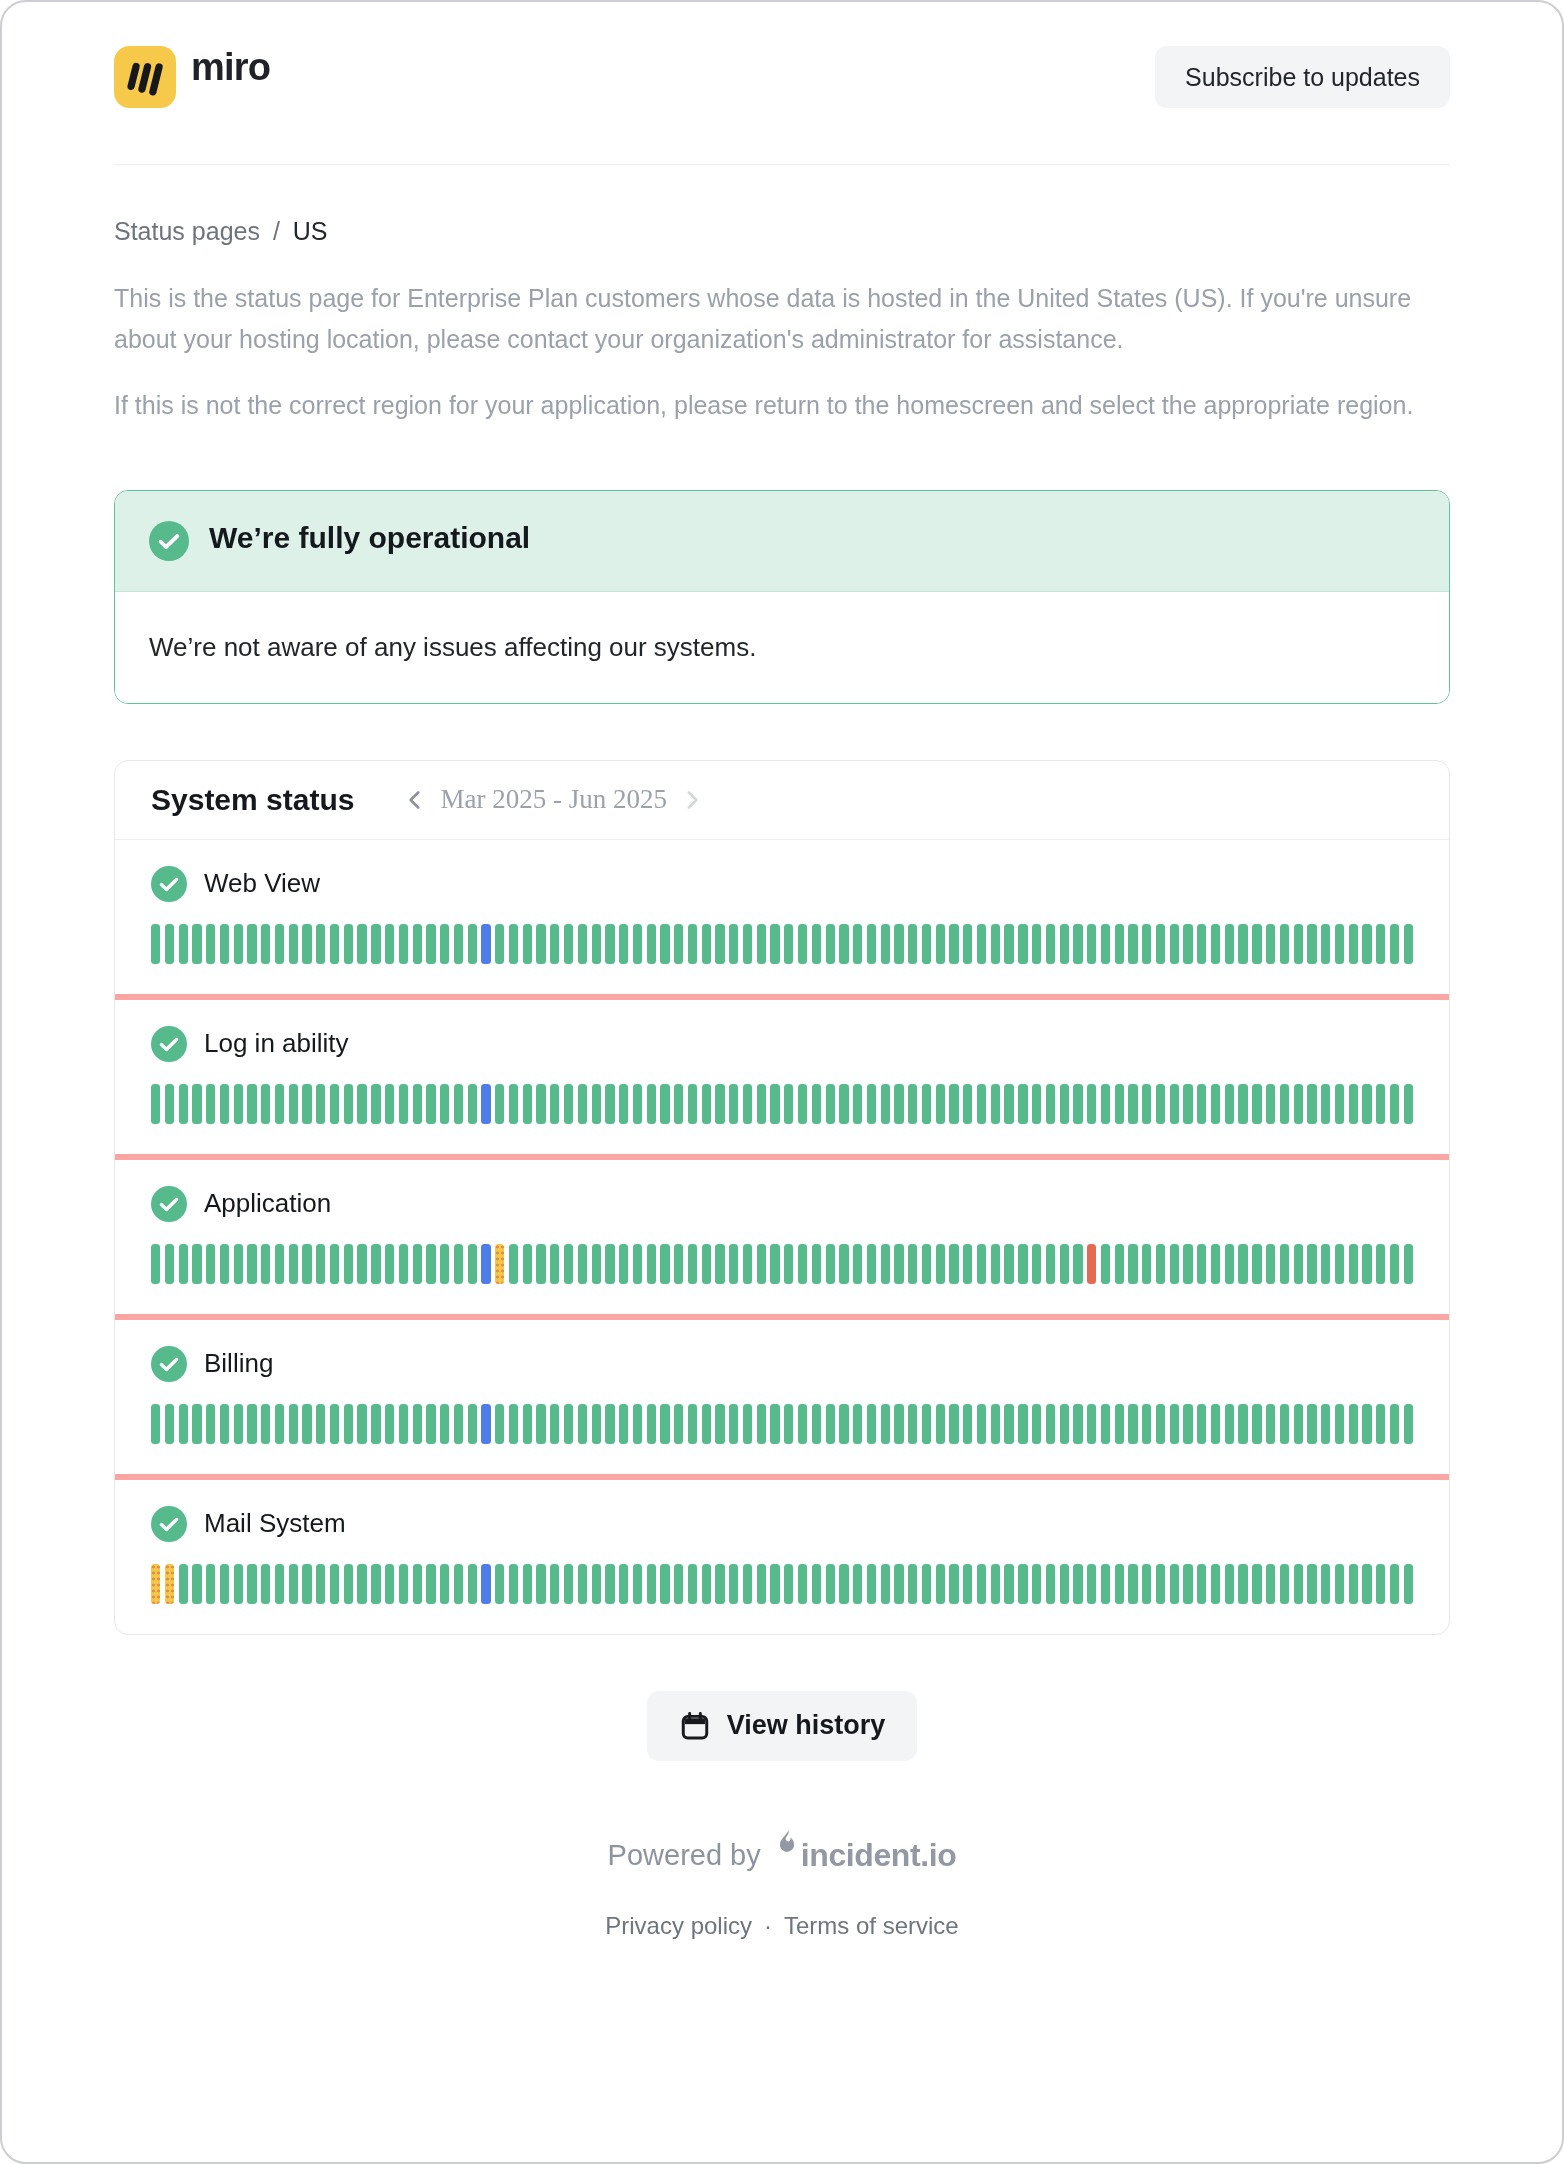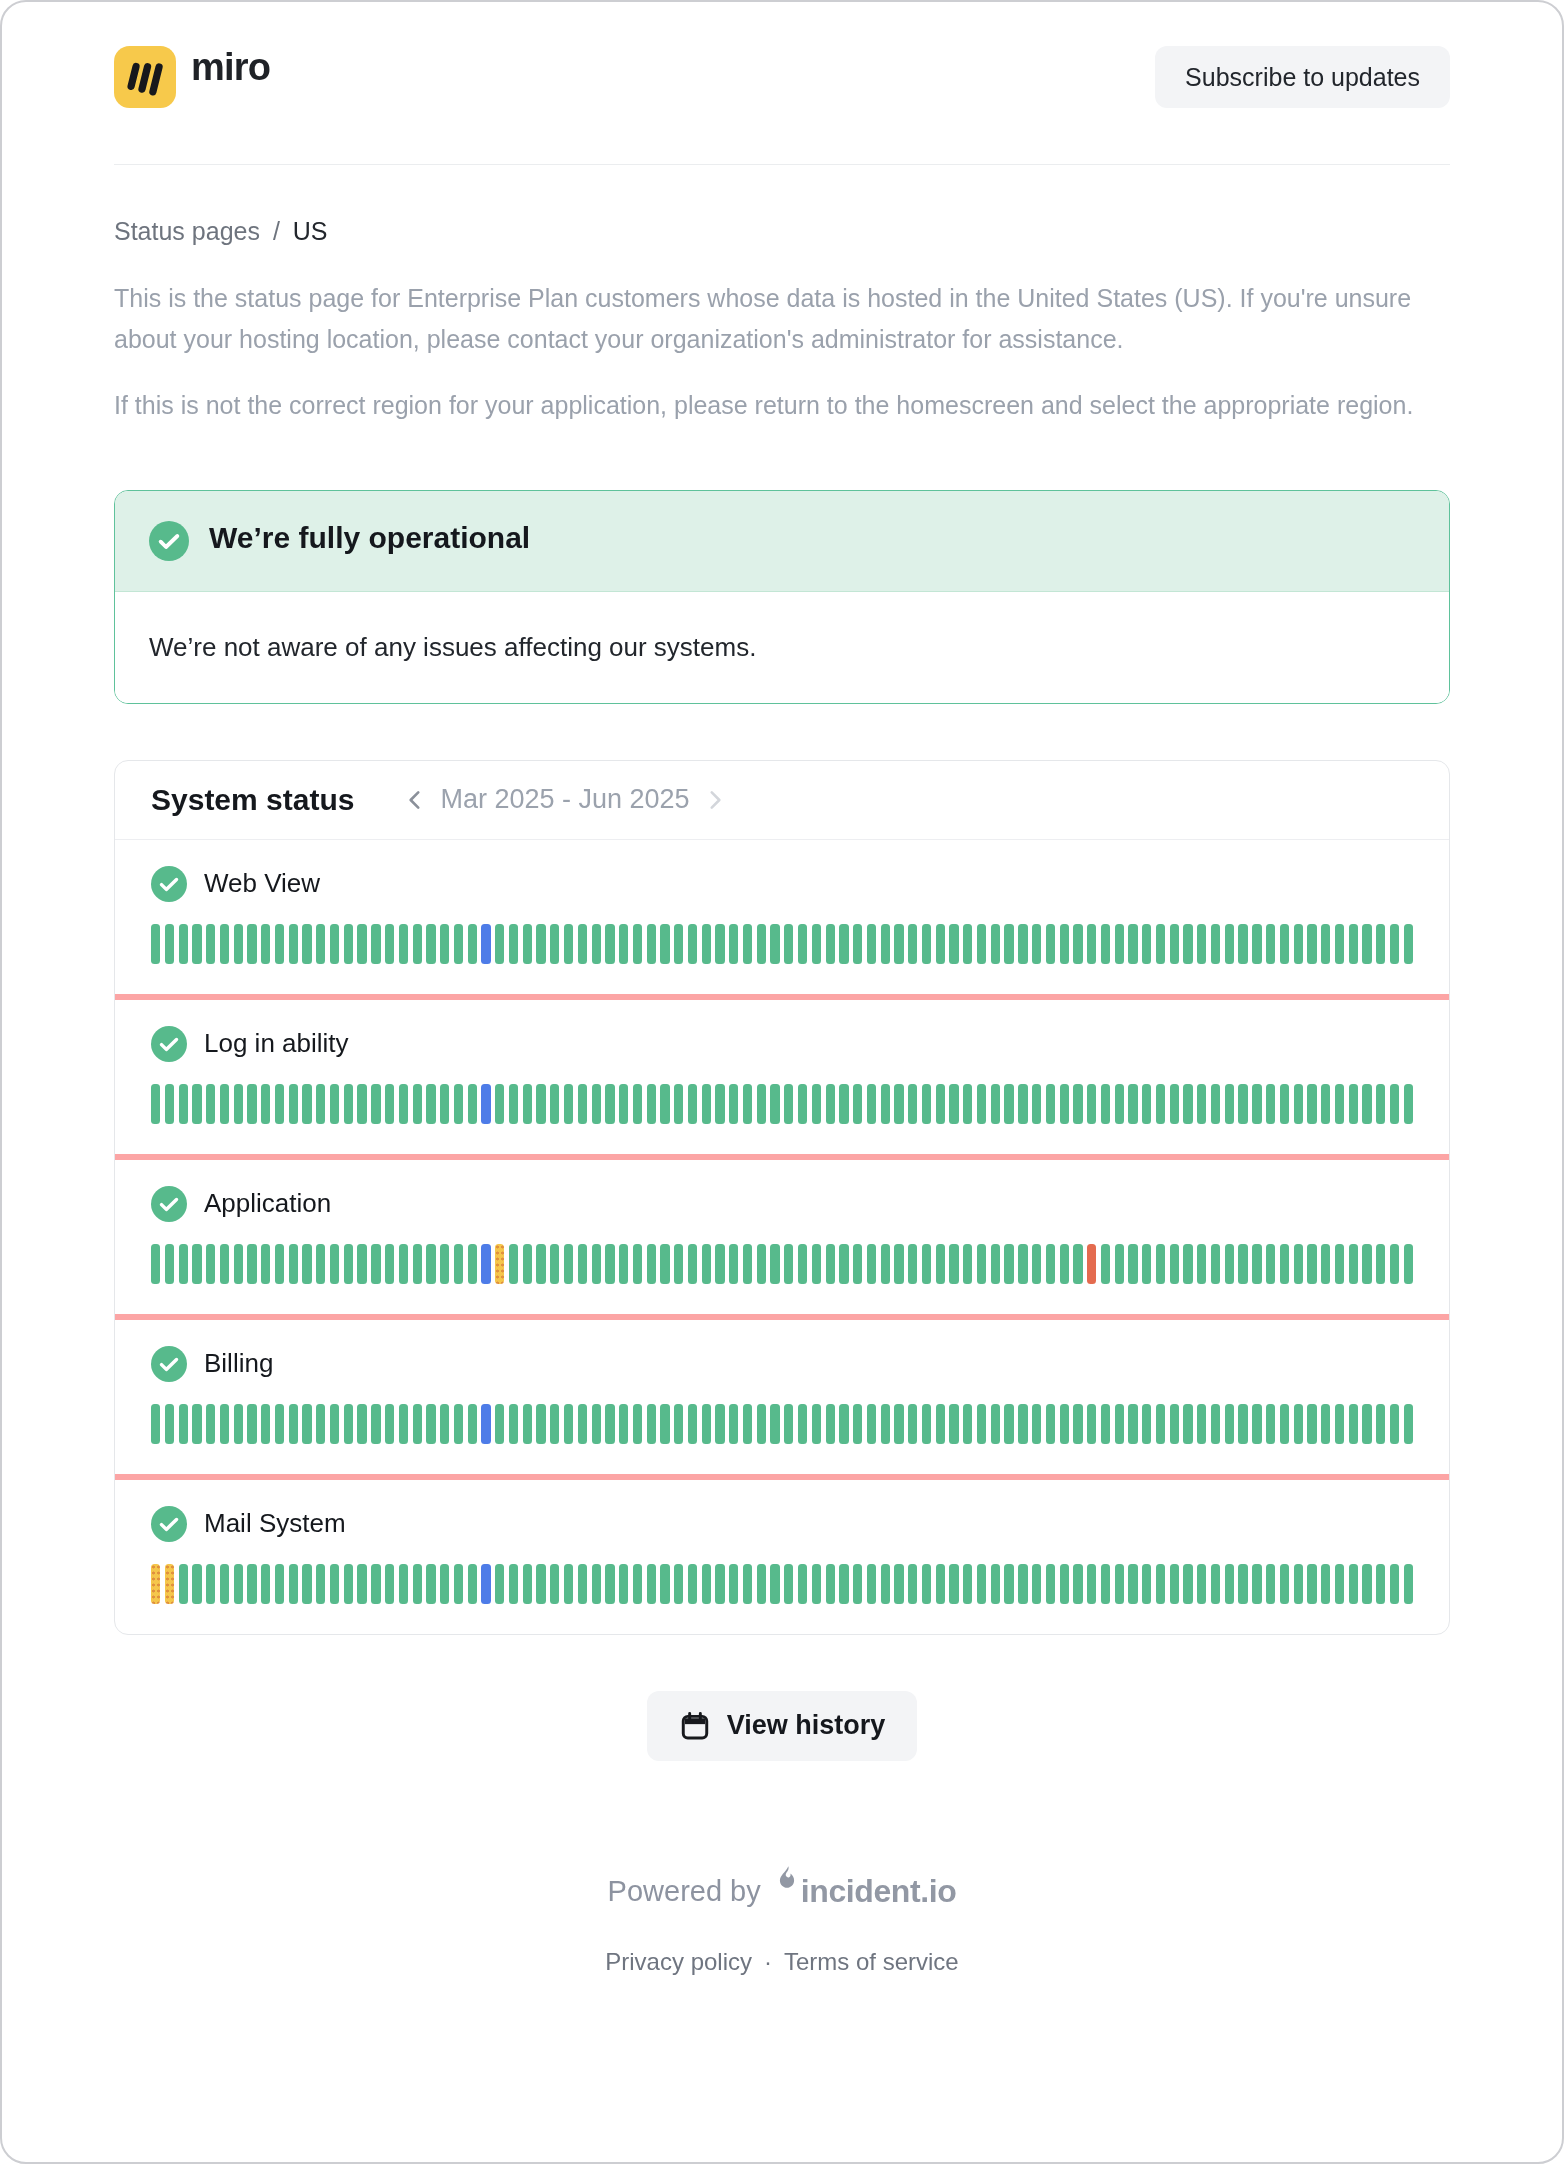--- a/index.html
+++ b/index.html
@@ -49,21 +49,21 @@
   .check-icon{ display:inline-flex; }
   .check-icon.lg svg{ width:40px; height:40px; }
   .check-icon.sm svg{ width:36px; height:36px; }
   .banner-body{ background:#fff; padding:40px 34px; border-top:1px solid #c3e6d5; }
   .banner-body p{ margin:0; font-size:26px; color:#22262c; }
 
   
   .card{ margin-top:56px; border:1px solid #e5e7ea; border-radius:14px; background:#fff; }
   .card-head{ display:flex; align-items:center; padding:22px 36px; border-bottom:1px solid #edeef1; }
   .card-head h2{ font-size:30px; font-weight:700; color:#15181d; margin:0; }
-  .date-nav{ display:flex; align-items:center; gap:8px; margin-left:44px; }
+  .date-nav{ display:flex; align-items:center; gap:8px; margin-left:44px;font-family:Liberation Serif, serif; }
   .nav-btn{ background:none; border:none; padding:0; width:34px; height:34px;
             display:flex; align-items:center; justify-content:center; cursor:pointer; }
   .nav-btn svg{ width:26px; height:26px; }
   .nav-btn.prev{ color:#8b909a; }
   .nav-btn.next{ color:#d3d6db; }
   .date-range{ color:#9ba2ad; font-size:27px; }
 
   .service-row{ padding:26px 36px 30px; }
   .service-row + .service-row{ border-top:6px solid #fca5a5; }
   .service-head{ display:flex; align-items:center; gap:17px; margin-bottom:22px; }
@@ -84,21 +84,21 @@
     display:flex; align-items:center; gap:16px;
     background:#f3f4f6; border:none; border-radius:12px;
     height:70px; padding:0 32px; font-size:27px; font-weight:600; color:#15181d;
     font-family:inherit; cursor:pointer;
   }
   .view-history svg{ width:32px; height:32px; }
 
   
   .powered{
     display:flex; justify-content:center; align-items:center; gap:14px;
-    margin-top:112px; color:#8d93a0; font-size:29px; cursor:pointer;
+    margin-top:76px; color:#8d93a0; font-size:29px; cursor:pointer;
   }
   .provider-logo{ display:flex; align-items:flex-start; gap:2px; }
   .provider-logo svg{ width:24px; height:28px; margin-top:-8px; }
   .provider{ font-weight:700; color:#9298a4; font-size:32px; letter-spacing:-0.4px; }
   .legal{
     display:flex; justify-content:center; align-items:center; gap:12px;
     margin-top:38px; color:#6f7580; font-size:24px;
   }
   .legal a{ color:#6f7580; text-decoration:none; cursor:pointer; }
 </style>

